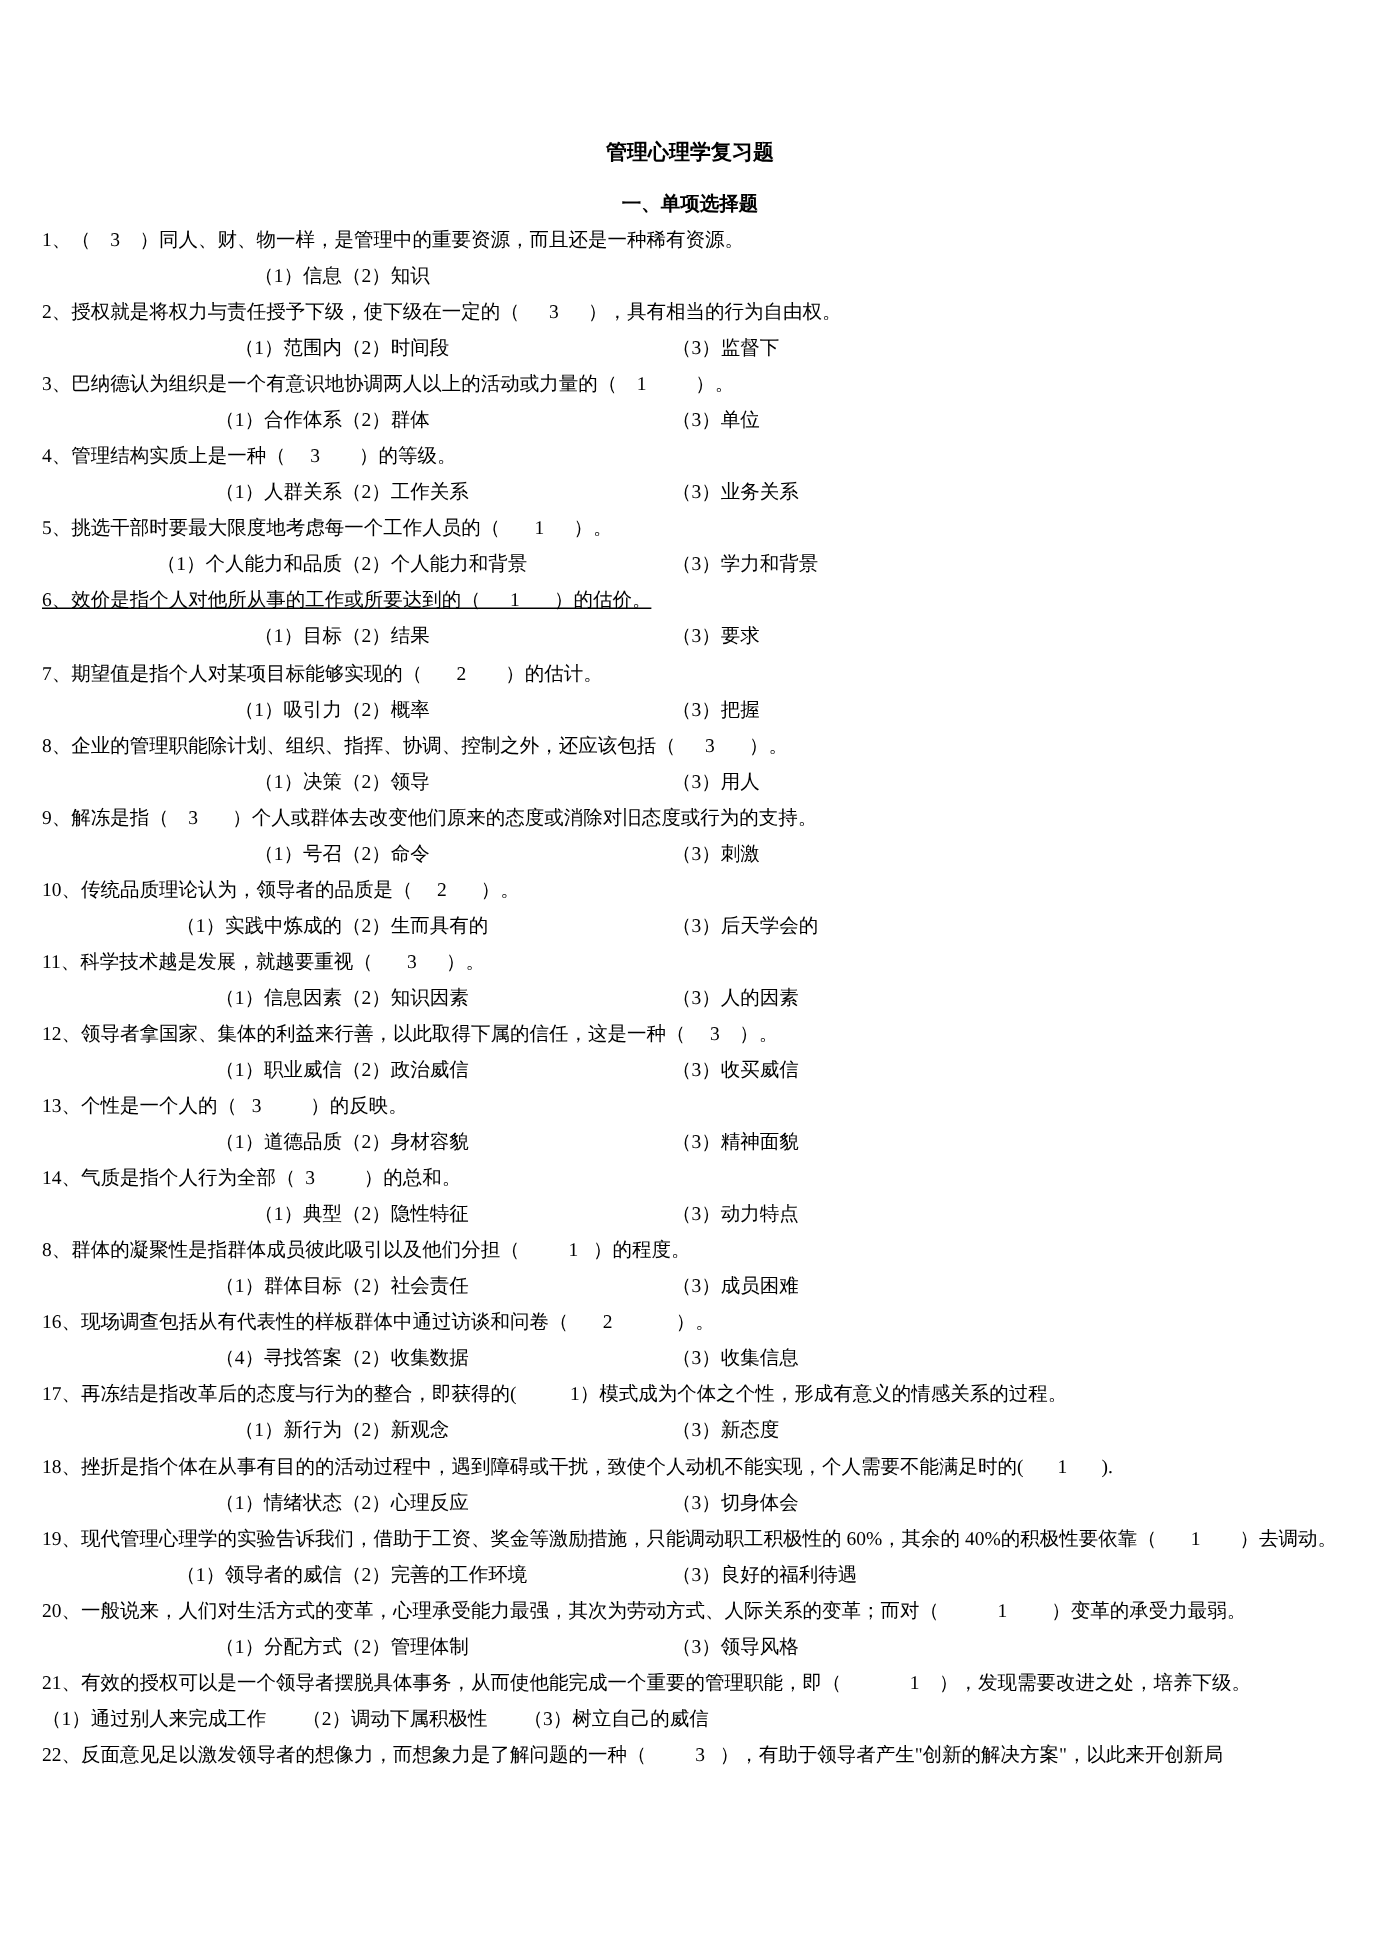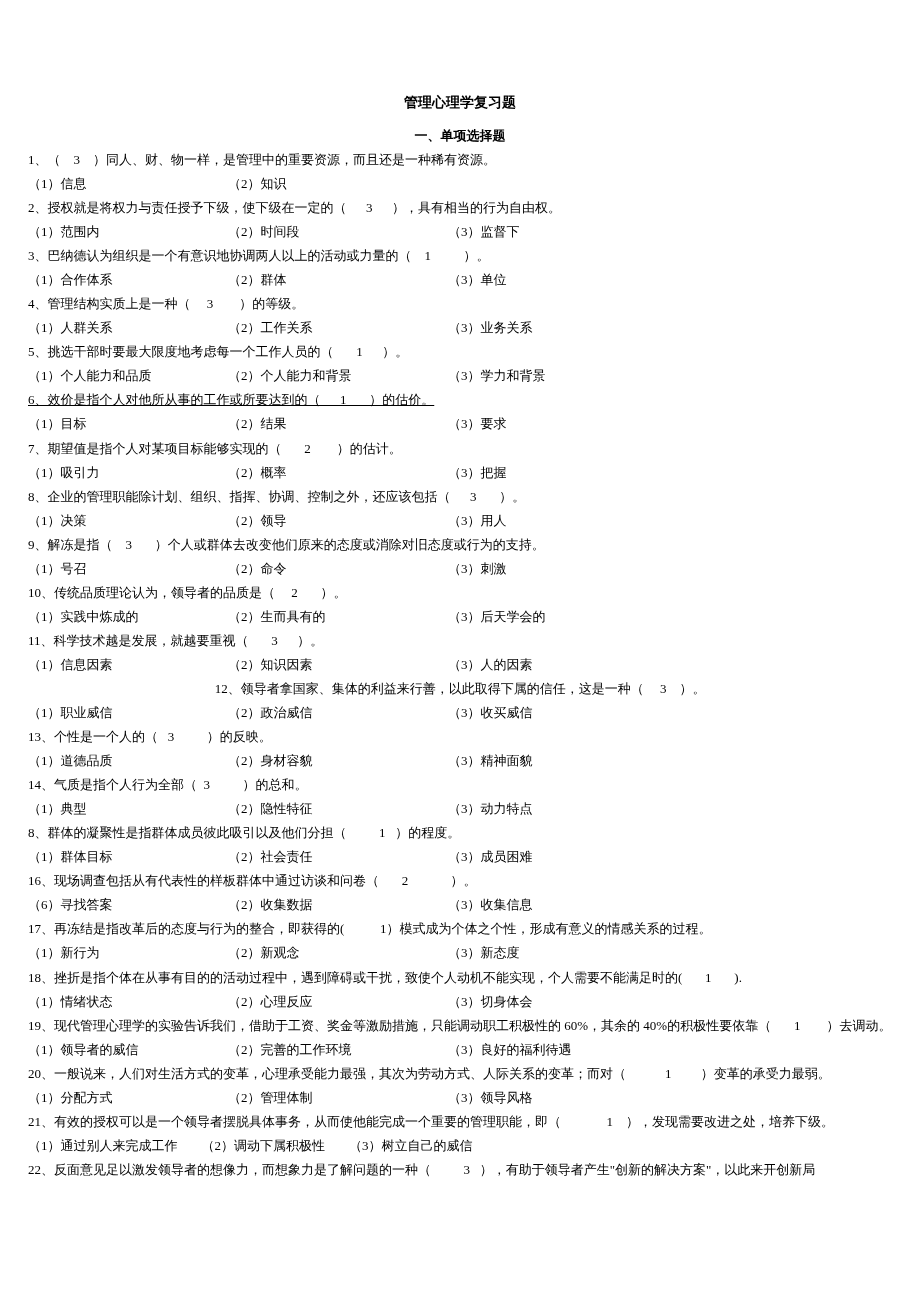--- a/index.html
+++ b/index.html
@@ -27,21 +27,21 @@
   }
   .q-line {
     white-space: pre;
   }
   .opt-row {
     display: flex;
   }
   .opt {
     white-space: pre;
   }
-  .opt1 { width: 200px; }
+  .opt1 { width: 200px; text-align: right; }
   .opt2 { width: 220px; }
   .opt3 { flex: 1; }
 </style>
 </head>
 <body>
 
 <div class="title">管理心理学复习题</div>
 <div class="section-header">一、单项选择题</div>
 <div id="questions">
     <div class="q-line" style="white-space: pre-wrap;">1、（    3    ）同人、财、物一样，是管理中的重要资源，而且还是一种稀有资源。</div>
@@ -102,21 +102,21 @@
       <span class="opt opt1">（1）实践中炼成的</span>
       <span class="opt opt2">（2）生而具有的</span>
       <span class="opt opt3">（3）后天学会的</span>
     </div>
     <div class="q-line" style="white-space: pre-wrap;">11、科学技术越是发展，就越要重视（       3      ）。</div>
     <div class="opt-row">
       <span class="opt opt1">（1）信息因素</span>
       <span class="opt opt2">（2）知识因素</span>
       <span class="opt opt3">（3）人的因素</span>
     </div>
-    <div class="q-line" style="white-space: pre-wrap; text-align: center;">12、领导者拿国家、集体的利益来行善，以此取得下属的信任，这是一种（     3    ）。</div>
+    <div class="q-line" style="white-space: pre-wrap;">12、领导者拿国家、集体的利益来行善，以此取得下属的信任，这是一种（     3    ）。</div>
     <div class="opt-row">
       <span class="opt opt1">（1）职业威信</span>
       <span class="opt opt2">（2）政治威信</span>
       <span class="opt opt3">（3）收买威信</span>
     </div>
     <div class="q-line" style="white-space: pre-wrap;">13、个性是一个人的（   3          ）的反映。</div>
     <div class="opt-row">
       <span class="opt opt1">（1）道德品质</span>
       <span class="opt opt2">（2）身材容貌</span>
       <span class="opt opt3">（3）精神面貌</span>
@@ -128,21 +128,21 @@
       <span class="opt opt3">（3）动力特点</span>
     </div>
     <div class="q-line" style="white-space: pre-wrap;">8、群体的凝聚性是指群体成员彼此吸引以及他们分担（          1   ）的程度。</div>
     <div class="opt-row">
       <span class="opt opt1">（1）群体目标</span>
       <span class="opt opt2">（2）社会责任</span>
       <span class="opt opt3">（3）成员困难</span>
     </div>
     <div class="q-line" style="white-space: pre-wrap;">16、现场调查包括从有代表性的样板群体中通过访谈和问卷（       2             ）。</div>
     <div class="opt-row">
-      <span class="opt opt1">（6）寻找答案</span>
+      <span class="opt opt1">（4）寻找答案</span>
       <span class="opt opt2">（2）收集数据</span>
       <span class="opt opt3">（3）收集信息</span>
     </div>
     <div class="q-line" style="white-space: pre-wrap;">17、再冻结是指改革后的态度与行为的整合，即获得的(           1）模式成为个体之个性，形成有意义的情感关系的过程。</div>
     <div class="opt-row">
       <span class="opt opt1">（1）新行为</span>
       <span class="opt opt2">（2）新观念</span>
       <span class="opt opt3">（3）新态度</span>
     </div>
     <div class="q-line" style="white-space: pre-wrap;">18、挫折是指个体在从事有目的的活动过程中，遇到障碍或干扰，致使个人动机不能实现，个人需要不能满足时的(       1       ).</div>

